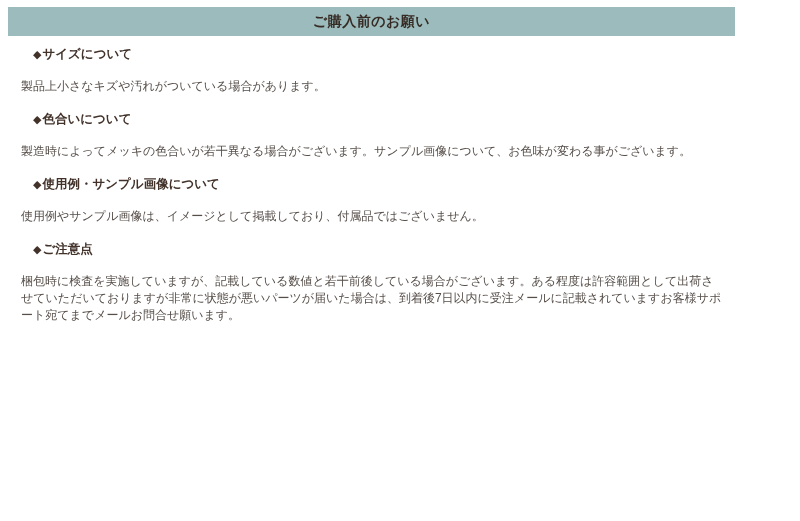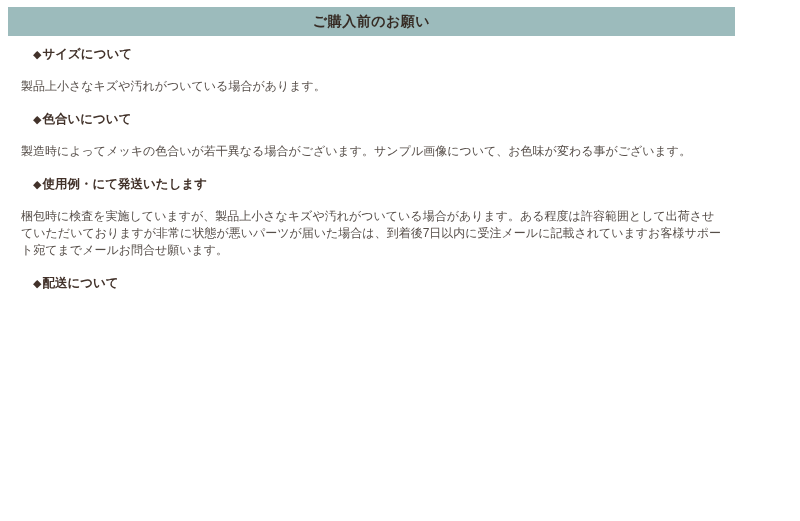--- a/index.html
+++ b/index.html
@@ -70,28 +70,29 @@
       <h2 class="section-heading"><span class="bullet">◆</span><span>サイズについて</span></h2>
       <p class="section-body">製品上小さなキズや汚れがついている場合があります。</p>
     </section>
 
     <section class="note-section">
       <h2 class="section-heading"><span class="bullet">◆</span><span>色合いについて</span></h2>
       <p class="section-body">製造時によってメッキの色合いが若干異なる場合がございます。サンプル画像について、お色味が変わる事がございます。</p>
     </section>
 
     <section class="note-section">
-      <h2 class="section-heading"><span class="bullet">◆</span><span>使用例・にて発送いたします</span></h2>
+      <h2 class="section-heading"><span class="bullet">◆</span><span>使用例・サンプル画像について</span></h2>
+      <p class="section-body">使用例やサンプル画像は、イメージとして掲載しており、付属品ではございません。</p>
     </section>
 
     <section class="note-section">
-      <p class="section-body">梱包時に検査を実施していますが、製品上小さなキズや汚れがついている場合があります。ある程度は許容範囲として出荷させていただいておりますが非常に状態が悪いパーツが届いた場合は、到着後7日以内に受注メールに記載されていますお客様サポート宛てまでメールお問合せ願います。</p>
+      <h2 class="section-heading"><span class="bullet">◆</span><span>ご注意点</span></h2>
+      <p class="section-body">梱包時に検査を実施していますが、記載している数値と若干前後している場合がございます。ある程度は許容範囲として出荷させていただいておりますが非常に状態が悪いパーツが届いた場合は、到着後7日以内に受注メールに記載されていますお客様サポート宛てまでメールお問合せ願います。</p>
     </section>
 
     <section class="note-section">
     </section>
 
     <section class="note-section">
-      <h2 class="section-heading"><span class="bullet">◆</span><span>配送について</span></h2>
     </section>
 
   </div>
 </div>
 
 </body></html>

